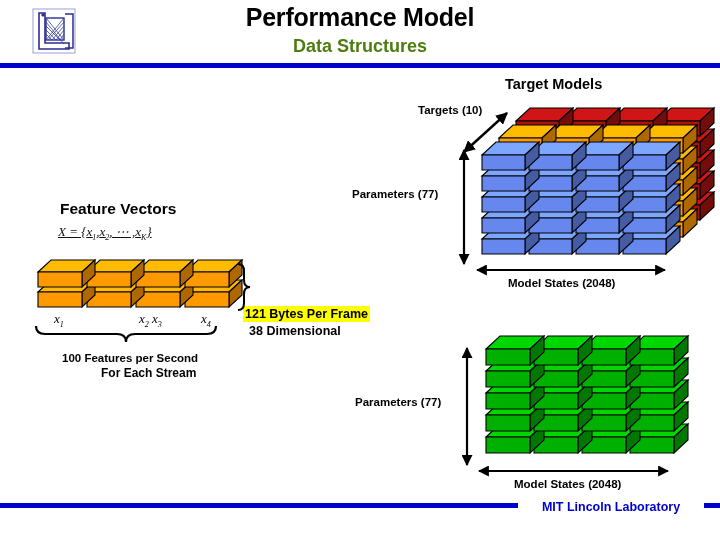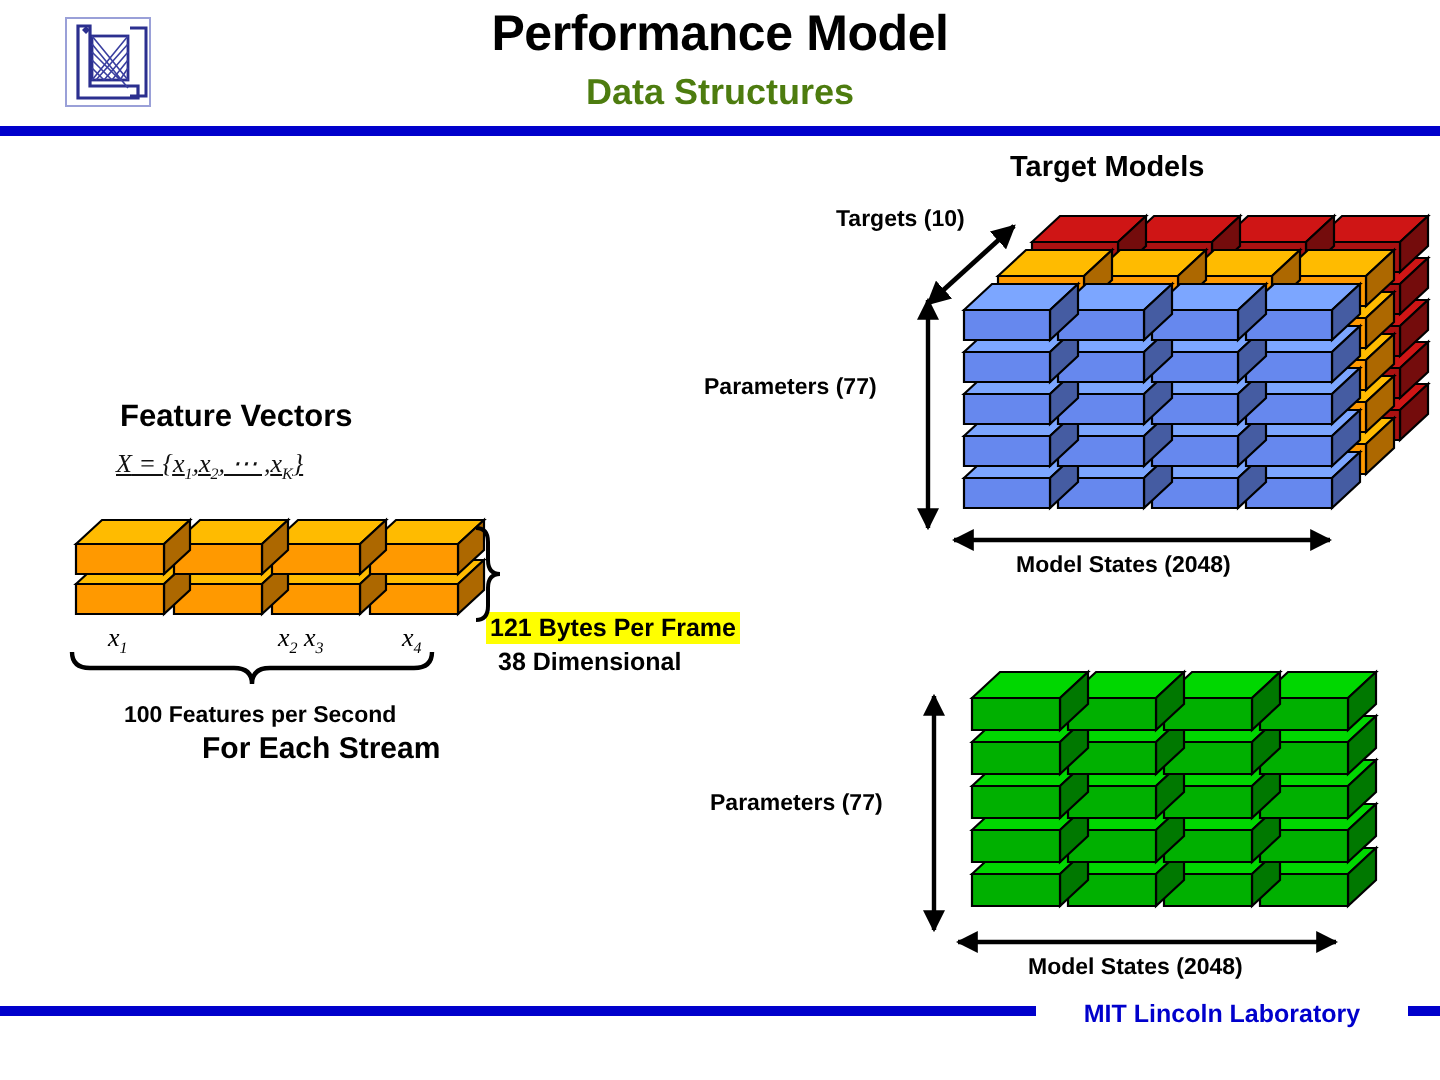--- a/index.html
+++ b/index.html
@@ -99,21 +99,21 @@
     <span>x</span><sub>4</sub>
   </div>
 
   <div class="lbl" style="left:249px;top:284px;font-size:12.5px;margin-top:40px;">38 Dimensional</div>
 
   <div class="lbl" style="left:243px;top:307px;font-size:12.5px;">
     <span class="hl">121 Bytes Per Frame</span>
   </div>
 
   <div class="lbl" style="left:62px;top:352px;font-size:11.5px;">100 Features per Second</div>
-  <div class="lbl" style="left:101px;top:366px;font-size:15px;">For Each Stream</div>
+  <div class="lbl" style="left:101px;top:366px;font-size:12px;">For Each Stream</div>
 
 
   <div class="lbl" style="left:355px;top:396px;">Parameters (77)</div>
 
   <div class="lbl" style="left:514px;top:478px;font-size:11.5px;">Model States (2048)</div>
 
   <svg class="svg-layer" width="720" height="540" viewBox="0 0 720 540">
     <defs>
       <marker id="ah" viewBox="0 0 10 10" refX="9" refY="5" markerWidth="5" markerHeight="5" orient="auto-start-reverse">
         <path d="M0 0 L10 5 L0 10 z" fill="#000"></path>

